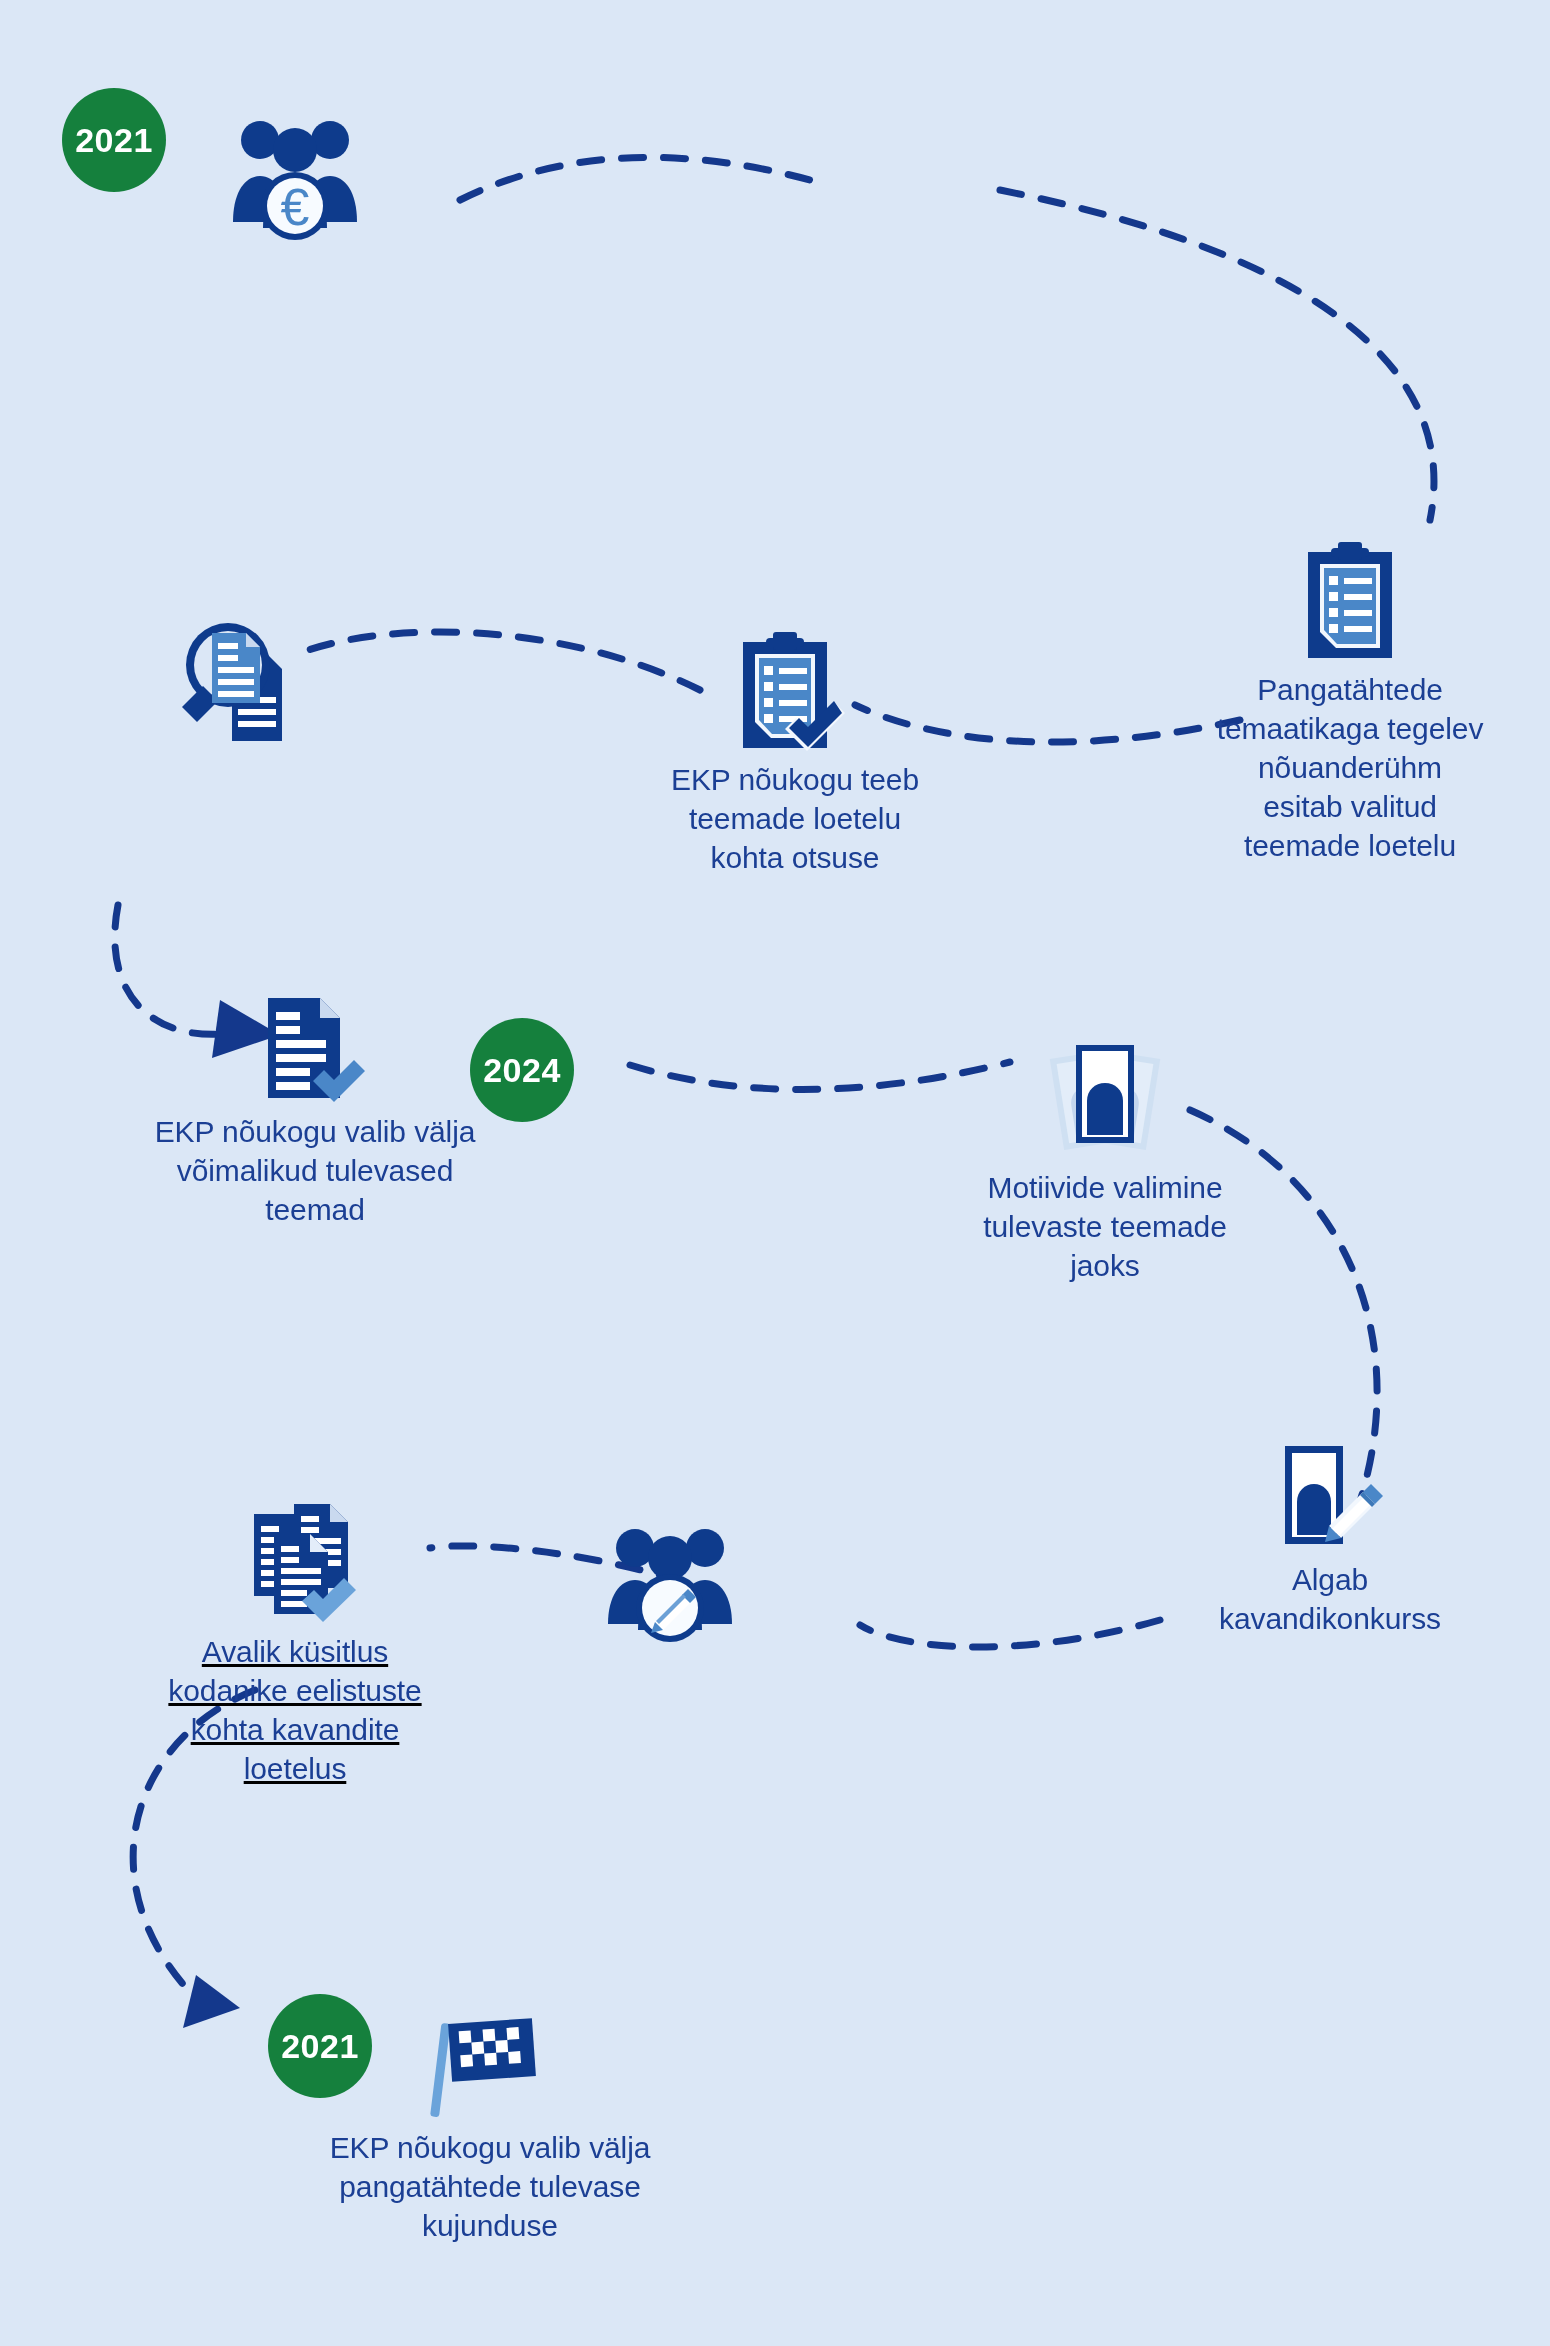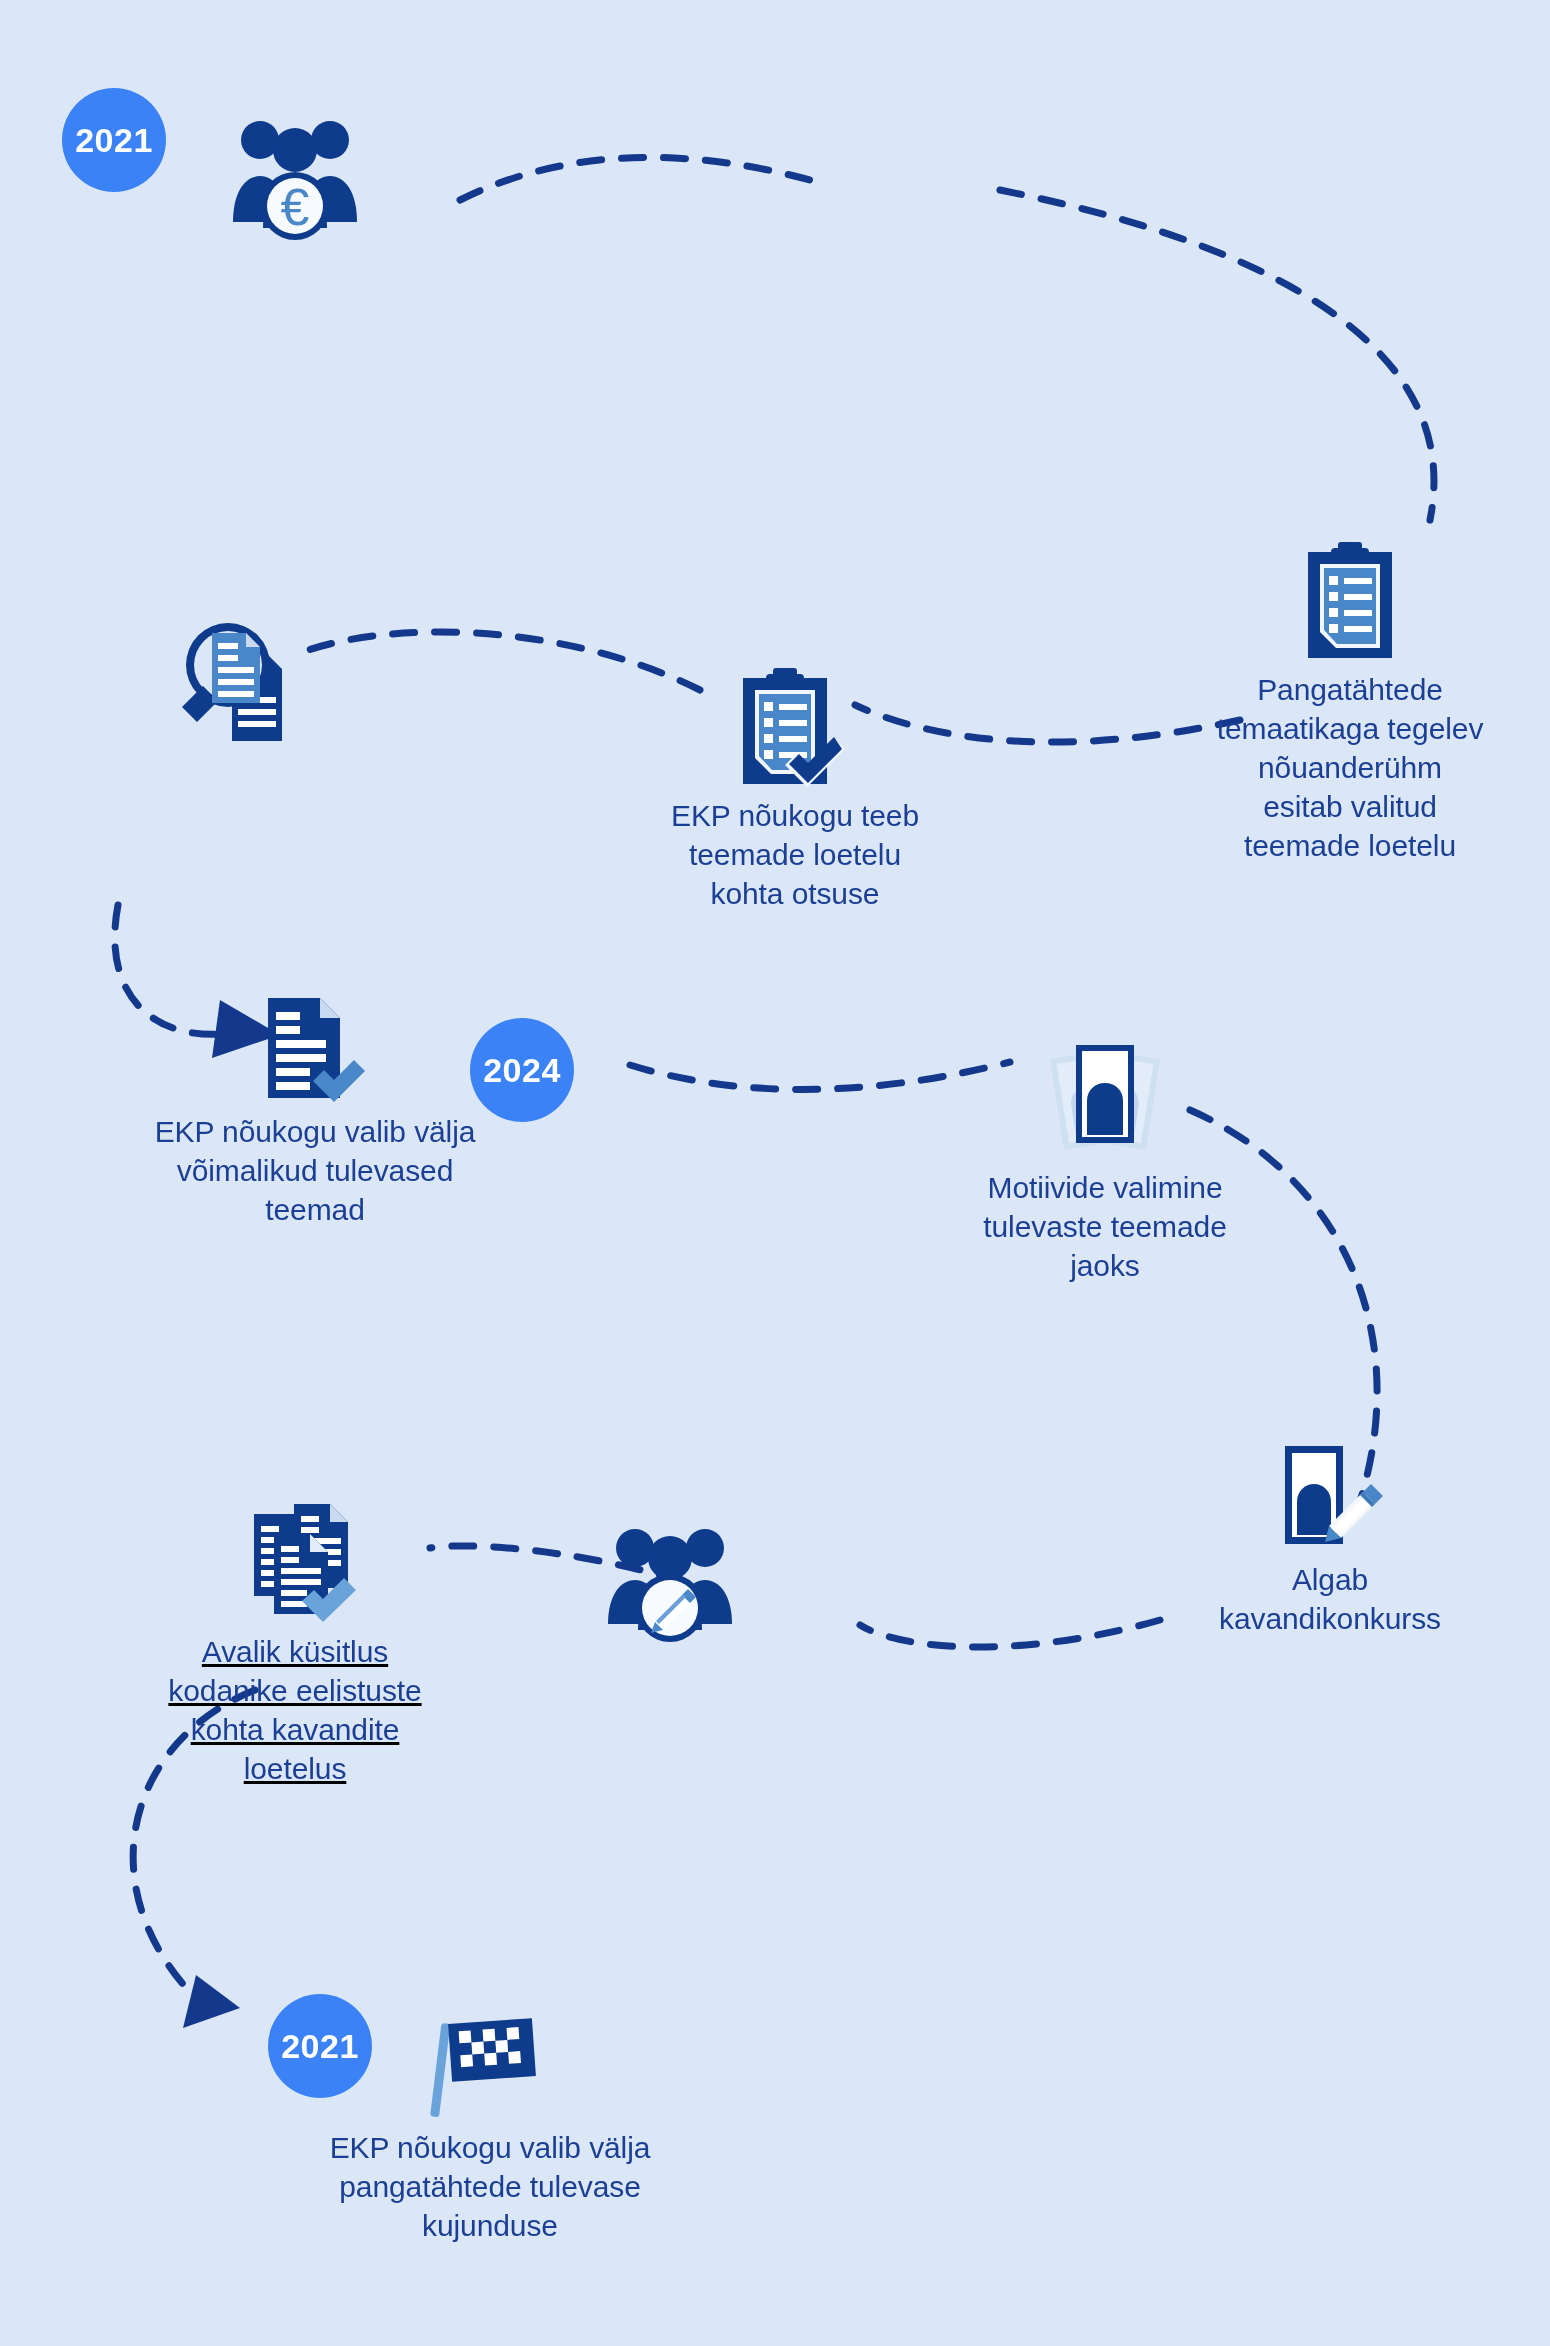--- a/index.html
+++ b/index.html
@@ -38,21 +38,21 @@
     font-size: 30px;
     line-height: 1.30;
     text-align: center;
     letter-spacing: -0.1px;
     white-space: pre-line;
     margin-top: 10px;
   }
   .year-badge {
     position: absolute;
     border-radius: 50%;
-    background: #3b82f6;
+    background: #15803d;
     color: #ffffff;
     font-size: 34px;
     font-weight: bold;
     display: flex;
     align-items: center;
     justify-content: center;
     letter-spacing: 0.5px;
   }
   svg { display: block; overflow: visible; }
 </style>
@@ -150,21 +150,21 @@
           <rect x="48" y="28" width="20" height="6"></rect>
           <rect x="48" y="40" width="20" height="6"></rect>
           <rect x="48" y="52" width="36" height="6"></rect>
           <rect x="48" y="64" width="36" height="6"></rect>
           <rect x="48" y="76" width="36" height="6"></rect>
         </g>
       </svg>
     </div>
   </div>
 
-  <div class="node" style="left:590px; top:661px; width:410px;">
+  <div class="node" style="left:590px; top:625px; width:410px;">
     <div class="icon-wrap" style="height:125px;">
       <svg width="112" height="118" viewBox="0 0 112 118">
         <rect x="4" y="10" width="84" height="106" fill="#0e3b8c"></rect>
         <rect x="34" y="0" width="24" height="18" rx="3" fill="#0e3b8c"></rect>
         <rect x="27" y="6" width="38" height="9" rx="4" fill="#0e3b8c"></rect>
         <path d="M16,22 H76 V106 H32 L16,90 Z" fill="#f2f7fd"></path>
         <path d="M20,26 H72 V102 H33 L20,88 Z" fill="#4a87c8"></path>
         <g fill="#ffffff">
           <rect x="25" y="34" width="9" height="9"></rect>
           <rect x="25" y="50" width="9" height="9"></rect>

